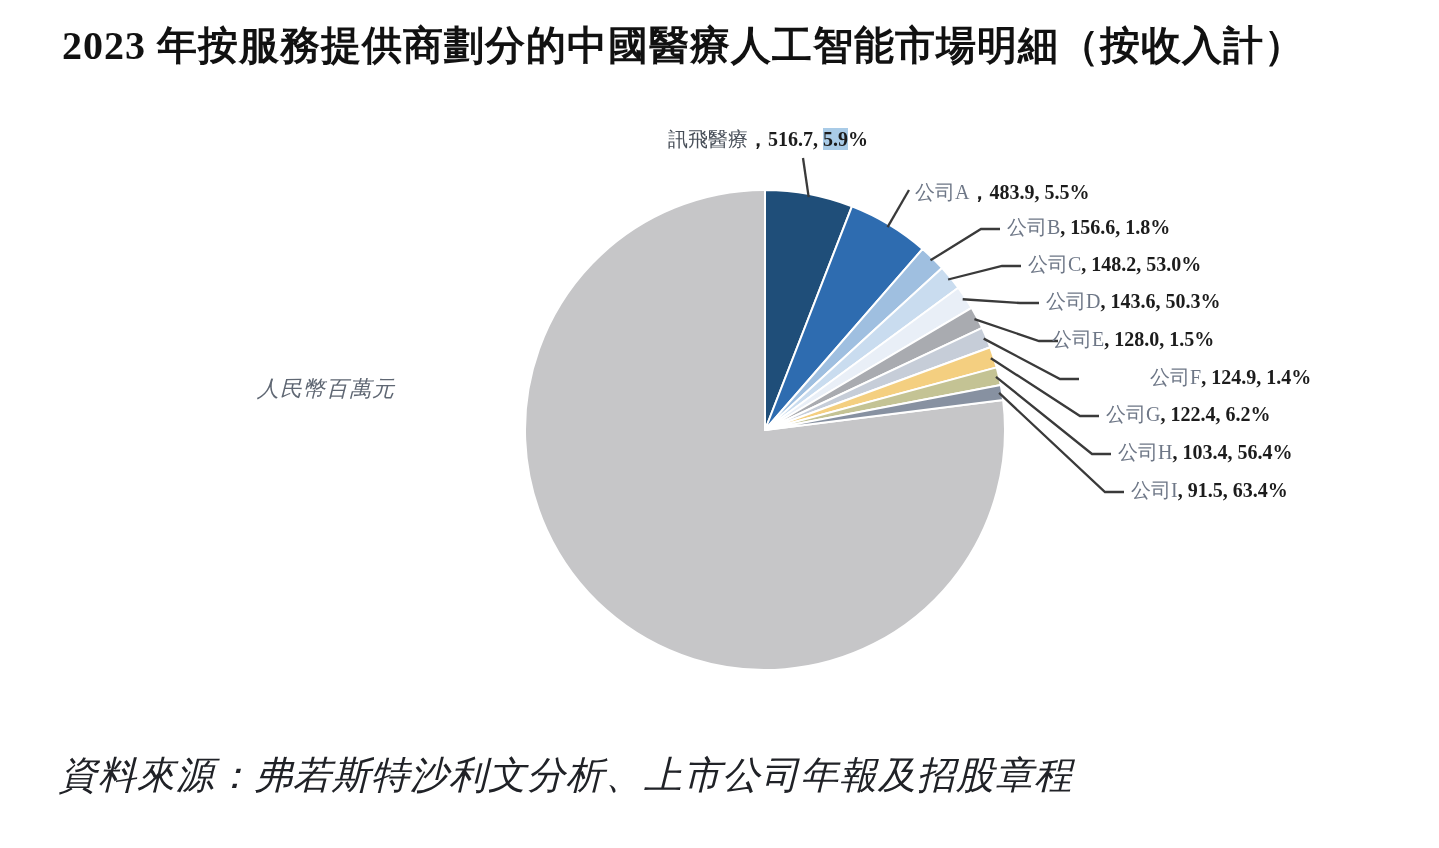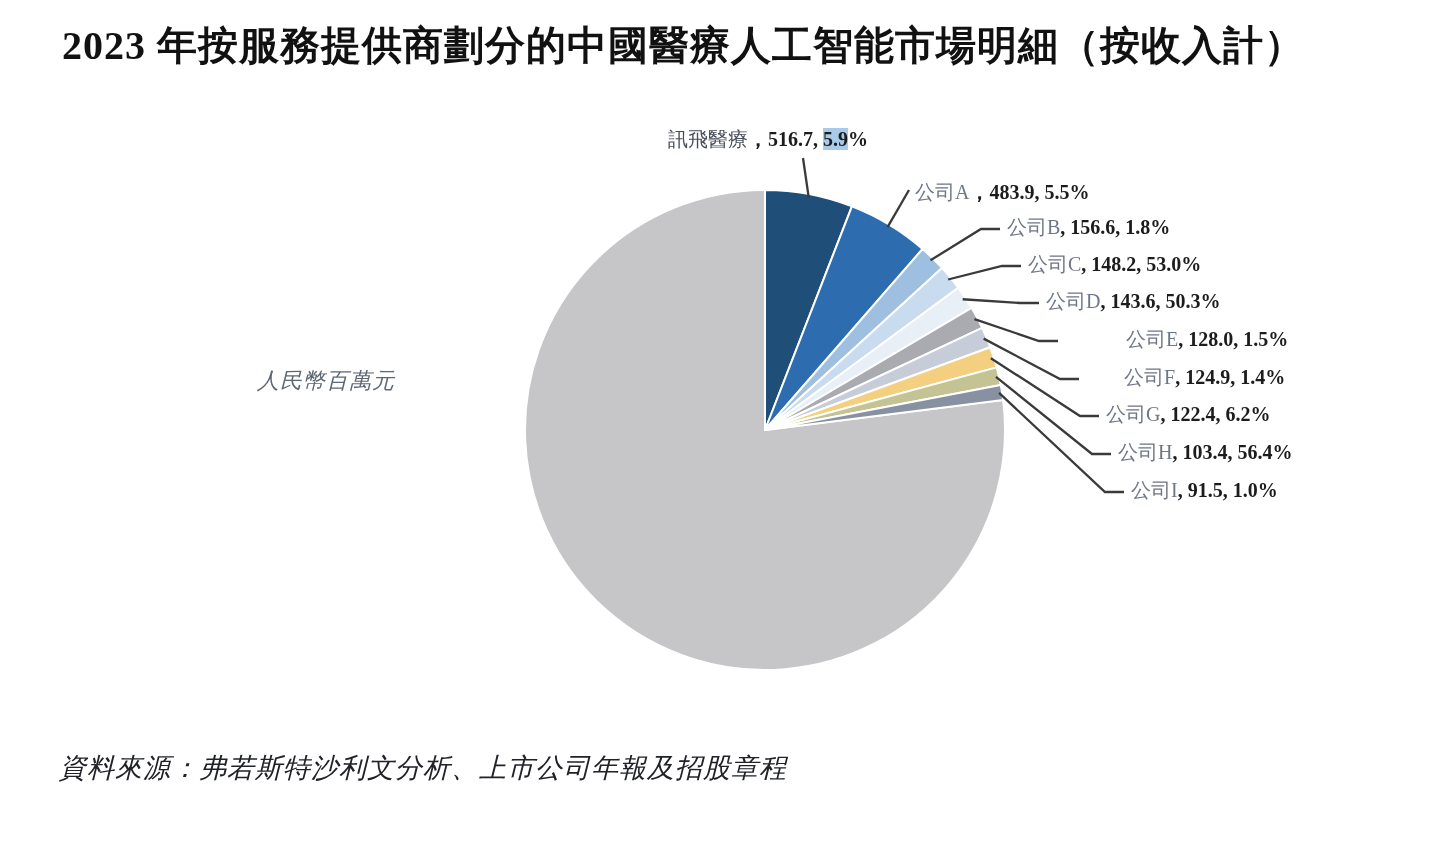--- a/index.html
+++ b/index.html
@@ -6,26 +6,26 @@
   body{
     width:1439px;height:848px;position:relative;overflow:hidden;
     font-family:"Liberation Serif","DejaVu Serif",serif;
   }
   .page-title{
     position:absolute;left:62px;top:18px;width:1360px;
     font-size:40px;font-weight:bold;color:#111;letter-spacing:1px;
     white-space:nowrap;
   }
   .unit-label{
-    position:absolute;left:257px;top:366px;
+    position:absolute;left:257px;top:374px;
     font-style:italic;font-size:22px;color:#5f6773;letter-spacing:1px;
   }
   .source-line{
     position:absolute;left:59px;top:750px;
-    font-style:italic;font-size:27px;color:#202227;letter-spacing:1px;
+    font-style:italic;font-size:38px;color:#202227;letter-spacing:1px;
     white-space:nowrap;
   }
   #chart-region{position:absolute;left:0;top:0;width:1439px;height:848px;}
   #pie-svg{position:absolute;left:0;top:0;}
   .slice-label{
     position:absolute;white-space:nowrap;font-size:20px;line-height:26px;
   }
   .slice-label .cjk{color:#6e7787;}
   .slice-label.first .cjk{color:#474e58;}
   .slice-label .num{font-weight:bold;color:#1c1c1c;}
@@ -63,22 +63,22 @@
       <polyline points="990.8561039395809,358.18064109703255 1080,416 1099,416" fill="none" stroke="#3a3a3a" stroke-width="2.3"></polyline>
       <polyline points="995.9628688504188,376.84782965499664 1092,454 1111,454" fill="none" stroke="#3a3a3a" stroke-width="2.3"></polyline>
       <polyline points="999.0821367210476,392.9250317854652 1105,492 1124,492" fill="none" stroke="#3a3a3a" stroke-width="2.3"></polyline>
     </svg>
   <div id="labels-layer">
       <div class="slice-label first" style="left: 668px; top: 126px;"><span class="cjk">訊飛醫療</span><span class="num">，516.7, <span class="hl">5.9</span>%</span></div>
       <div class="slice-label" style="left: 915px; top: 179px; text-align: right;"><span class="cjk">公司A</span><span class="num">，483.9, 5.5%</span></div>
       <div class="slice-label" style="left: 1007px; top: 214px;"><span class="cjk">公司B</span><span class="num">, 156.6, 1.8%</span></div>
       <div class="slice-label" style="left: 1028px; top: 251px;"><span class="cjk">公司C</span><span class="num">, 148.2, 53.0%</span></div>
       <div class="slice-label" style="left: 1046px; top: 288px;"><span class="cjk">公司D</span><span class="num">, 143.6, 50.3%</span></div>
-      <div class="slice-label" style="left: 1126px; top: 326px;"><span class="cjk">公司E</span><span class="num">, 128.0, 1.5%</span></div>
-      <div class="slice-label" style="left: 1124px; top: 364px;"><span class="cjk">公司F</span><span class="num">, 124.9, 1.4%</span></div>
+      <div class="slice-label" style="left: 1052px; top: 326px;"><span class="cjk">公司E</span><span class="num">, 128.0, 1.5%</span></div>
+      <div class="slice-label" style="left: 1150px; top: 364px;"><span class="cjk">公司F</span><span class="num">, 124.9, 1.4%</span></div>
       <div class="slice-label" style="left: 1106px; top: 401px;"><span class="cjk">公司G</span><span class="num">, 122.4, 6.2%</span></div>
       <div class="slice-label" style="left: 1118px; top: 439px;"><span class="cjk">公司H</span><span class="num">, 103.4, 56.4%</span></div>
-      <div class="slice-label" style="left: 1131px; top: 477px;"><span class="cjk">公司I</span><span class="num">, 91.5, 1.0%</span></div>
+      <div class="slice-label" style="left: 1131px; top: 477px;"><span class="cjk">公司I</span><span class="num">, 91.5, 63.4%</span></div>
     </div>
 </div>
 
 <div class="unit-label">人民幣百萬元</div>
 <div class="source-line">資料來源：弗若斯特沙利文分析、上市公司年報及招股章程</div>
 
 </body></html>

